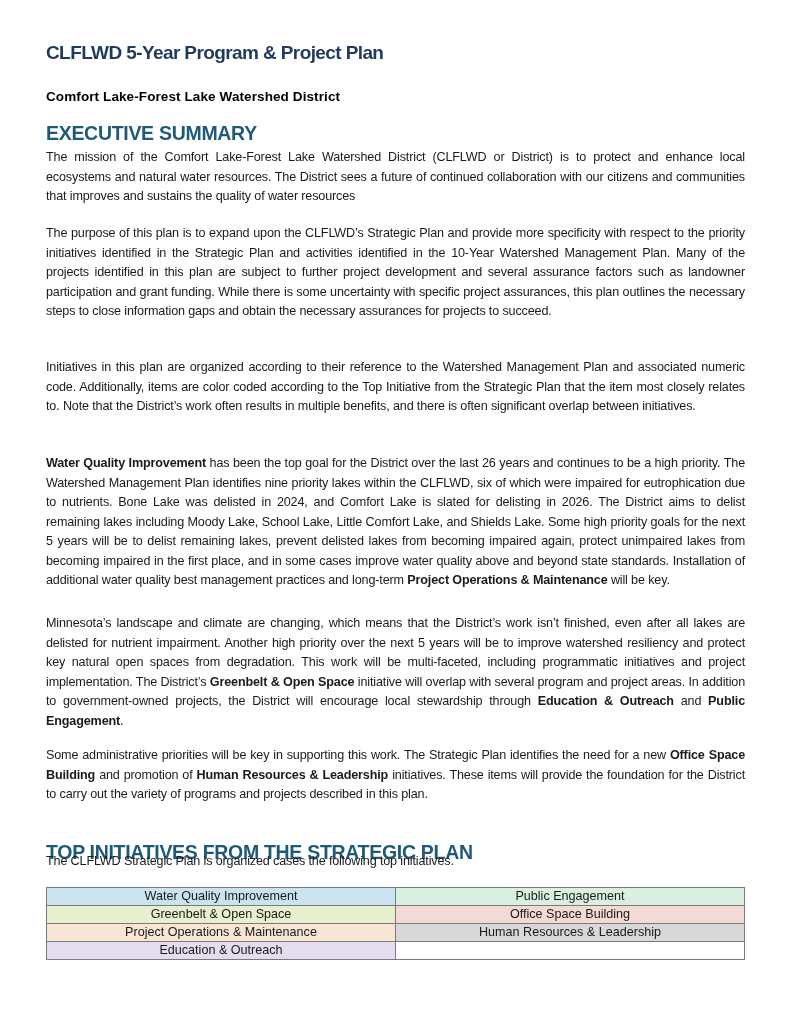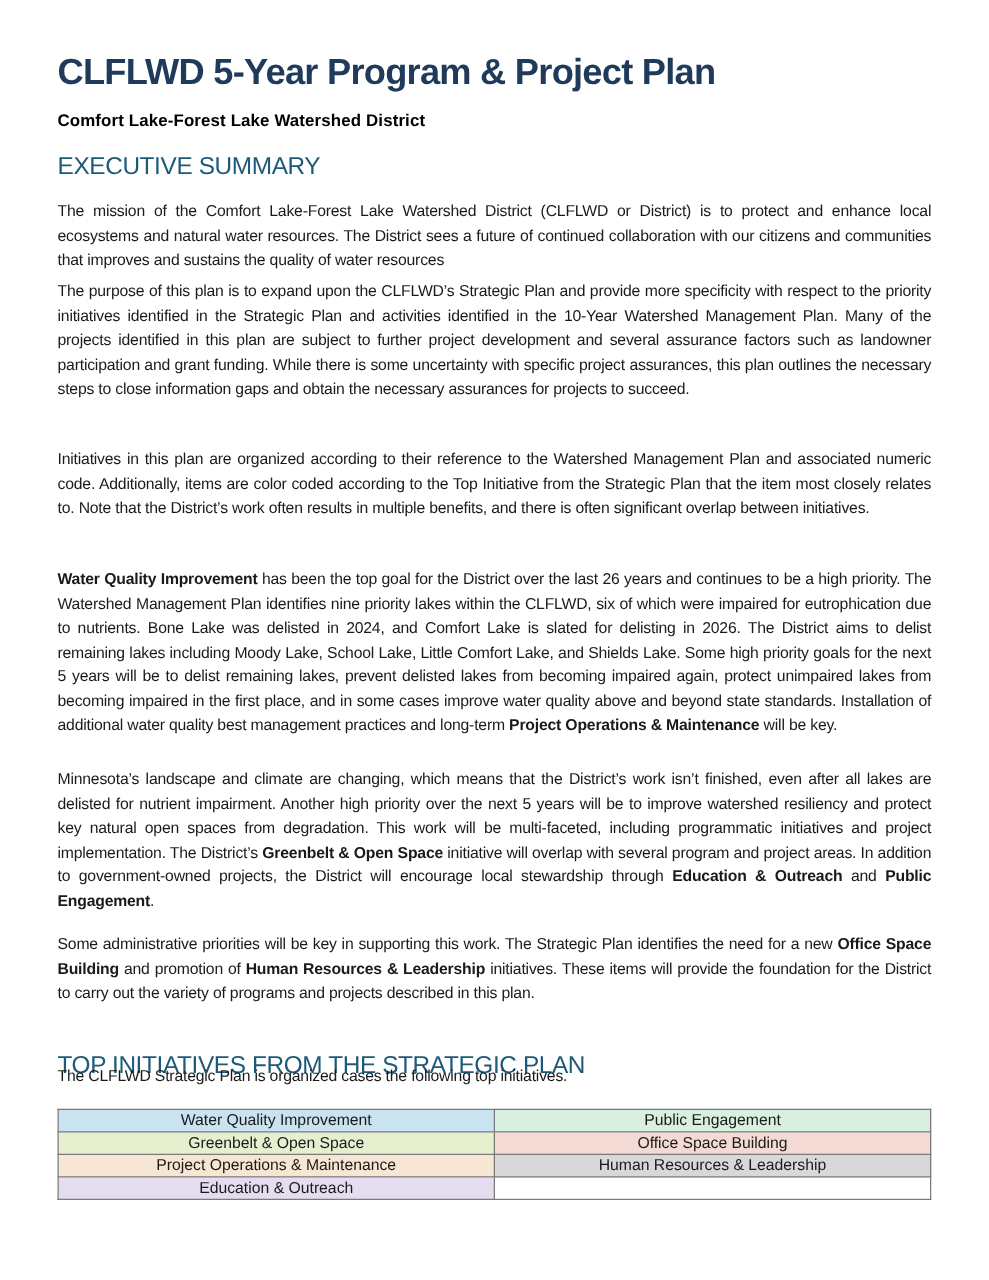--- a/index.html
+++ b/index.html
@@ -1,42 +1,42 @@
 <!DOCTYPE html>
 <html><head>
 <meta charset="utf-8">
 <style>
   html, body { margin: 0; padding: 0; background: #ffffff; }
   body { width: 791px; height: 1024px; position: relative; overflow: hidden;
          font-family: "Liberation Sans", sans-serif; color: #1a1a1a; }
   .page { position: absolute; left: 46px; top: 0; width: 699px; }
-  .title { position: absolute; left: 0; top: 42px; font-size: 29px; font-weight: bold;
+  .title { position: absolute; left: 0; top: 42px; font-size: 19px; font-weight: bold;
            color: #1f3a5a; letter-spacing: -0.6px; white-space: nowrap; }
   .subtitle { position: absolute; left: 0; top: 89px; font-size: 13.5px; font-weight: bold;
               color: #000000; letter-spacing: 0.1px; white-space: nowrap; }
-  .h2 { position: absolute; left: 0; font-size: 19.5px; font-weight: normal; color: #1d5a7a;
+  .h2 { position: absolute; left: 0; font-size: 19.5px; font-weight: bold; color: #1d5a7a;
         letter-spacing: -0.3px; white-space: nowrap; }
   .para { position: absolute; left: 0; width: 699px; font-size: 12.6px; line-height: 19.5px;
           text-align: justify; color: #1a1a1a; letter-spacing: -0.15px; }
   .para b { font-weight: bold; }
   .init-table { position: absolute; left: 0; top: 887px; width: 699px; border-collapse: collapse;
                 font-size: 12.6px; }
   .init-table td { border: 1.5px solid #7a7a7a; height: 17px; padding: 0; text-align: center;
                    width: 50%; line-height: 17px; color: #1a1a1a; }
 </style>
 </head>
 <body>
 
 <div class="page">
   <div class="title">CLFLWD 5-Year Program &amp; Project Plan</div>
   <div class="subtitle">Comfort Lake-Forest Lake Watershed District</div>
 
   <div class="h2" style="top:122px">EXECUTIVE SUMMARY</div>
 
-  <p class="para" style="top:160px; margin:0">The mission of the Comfort Lake-Forest Lake Watershed District (CLFLWD or District) is to protect and enhance local ecosystems and natural water resources. The District sees a future of continued collaboration with our citizens and communities that improves and sustains the quality of water resources</p>
+  <p class="para" style="top:148px; margin:0">The mission of the Comfort Lake-Forest Lake Watershed District (CLFLWD or District) is to protect and enhance local ecosystems and natural water resources. The District sees a future of continued collaboration with our citizens and communities that improves and sustains the quality of water resources</p>
 
   <p class="para" style="top:224px; margin:0">The purpose of this plan is to expand upon the CLFLWD’s Strategic Plan and provide more specificity with respect to the priority initiatives identified in the Strategic Plan and activities identified in the 10-Year Watershed Management Plan. Many of the projects identified in this plan are subject to further project development and several assurance factors such as landowner participation and grant funding. While there is some uncertainty with specific project assurances, this plan outlines the necessary steps to close information gaps and obtain the necessary assurances for projects to succeed.</p>
 
   <p class="para" style="top:358px; margin:0">Initiatives in this plan are organized according to their reference to the Watershed Management Plan and associated numeric code. Additionally, items are color coded according to the Top Initiative from the Strategic Plan that the item most closely relates to. Note that the District’s work often results in multiple benefits, and there is often significant overlap between initiatives.</p>
 
   <p class="para" style="top:454px; margin:0"><b>Water Quality Improvement</b><span> has been the top goal for the District over the last 26 years and continues to be a high priority. The Watershed Management Plan identifies nine priority lakes within the CLFLWD, six of which were impaired for eutrophication due to nutrients. Bone Lake was delisted in 2024, and Comfort Lake is slated for delisting in 2026. The District aims to delist remaining lakes including Moody Lake, School Lake, Little Comfort Lake, and Shields Lake. Some high priority goals for the next 5 years will be to delist remaining lakes, prevent delisted lakes from becoming impaired again, protect unimpaired lakes from becoming impaired in the first place, and in some cases improve water quality above and beyond state standards. Installation of additional water quality best management practices and long-term </span><b>Project Operations &amp; Maintenance</b><span> will be key.</span></p>
 
   <p class="para" style="top:614px; margin:0"><span>Minnesota’s landscape and climate are changing, which means that the District’s work isn’t finished, even after all lakes are delisted for nutrient impairment. Another high priority over the next 5 years will be to improve watershed resiliency and protect key natural open spaces from degradation. This work will be multi-faceted, including programmatic initiatives and project implementation. The District’s </span><b>Greenbelt &amp; Open Space</b><span> initiative will overlap with several program and project areas. In addition to government-owned projects, the District will encourage local stewardship through </span><b>Education &amp; Outreach</b><span> and </span><b>Public Engagement</b><span>.</span></p>
 
   <p class="para" style="top:746px; margin:0"><span>Some administrative priorities will be key in supporting this work.  The Strategic Plan identifies the need for a new </span><b>Office Space Building</b><span> and promotion of </span><b>Human Resources &amp; Leadership</b><span> initiatives. These items will provide the foundation for the District to carry out the variety of programs and projects described in this plan.</span></p>

